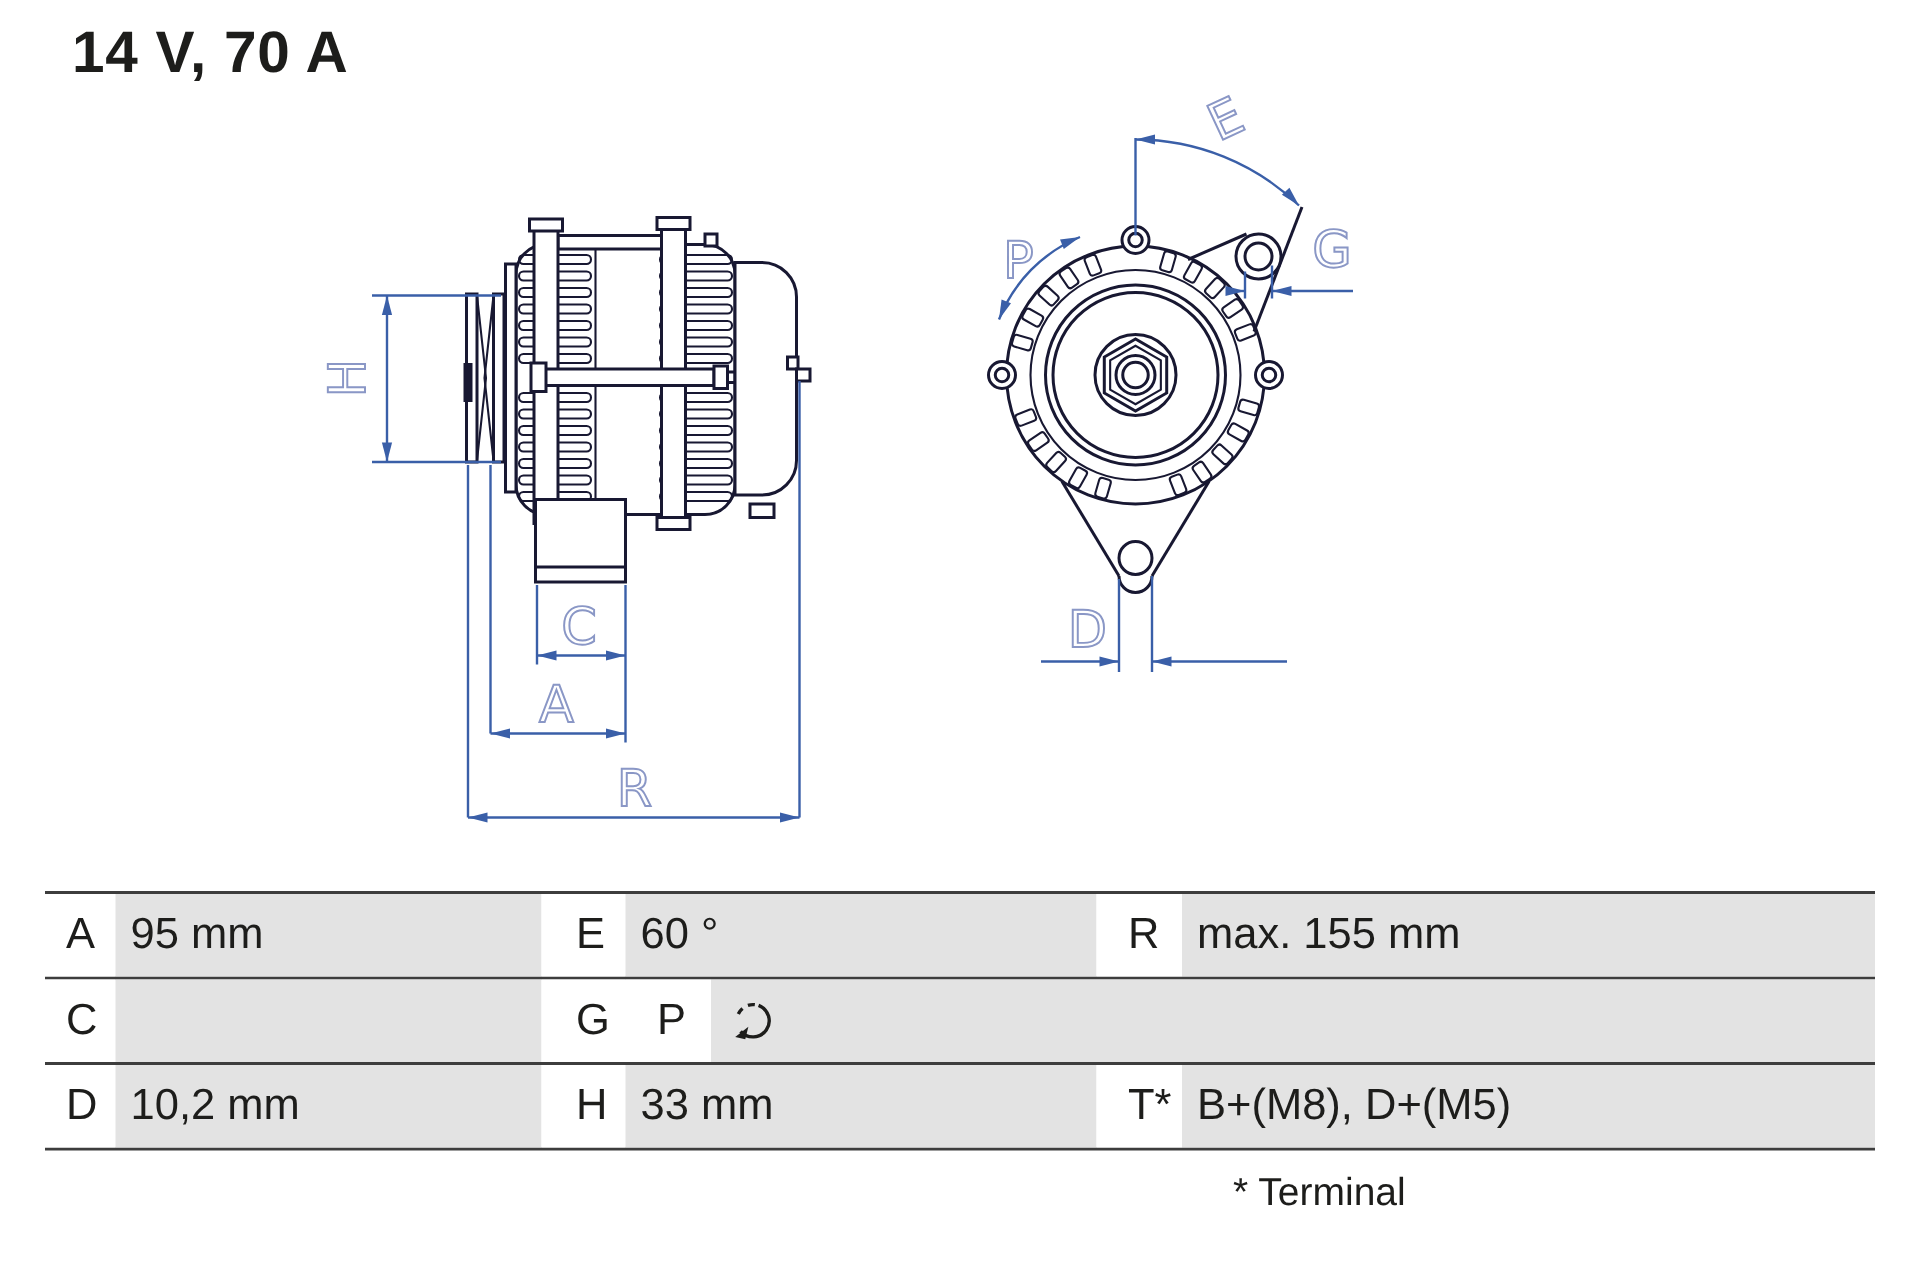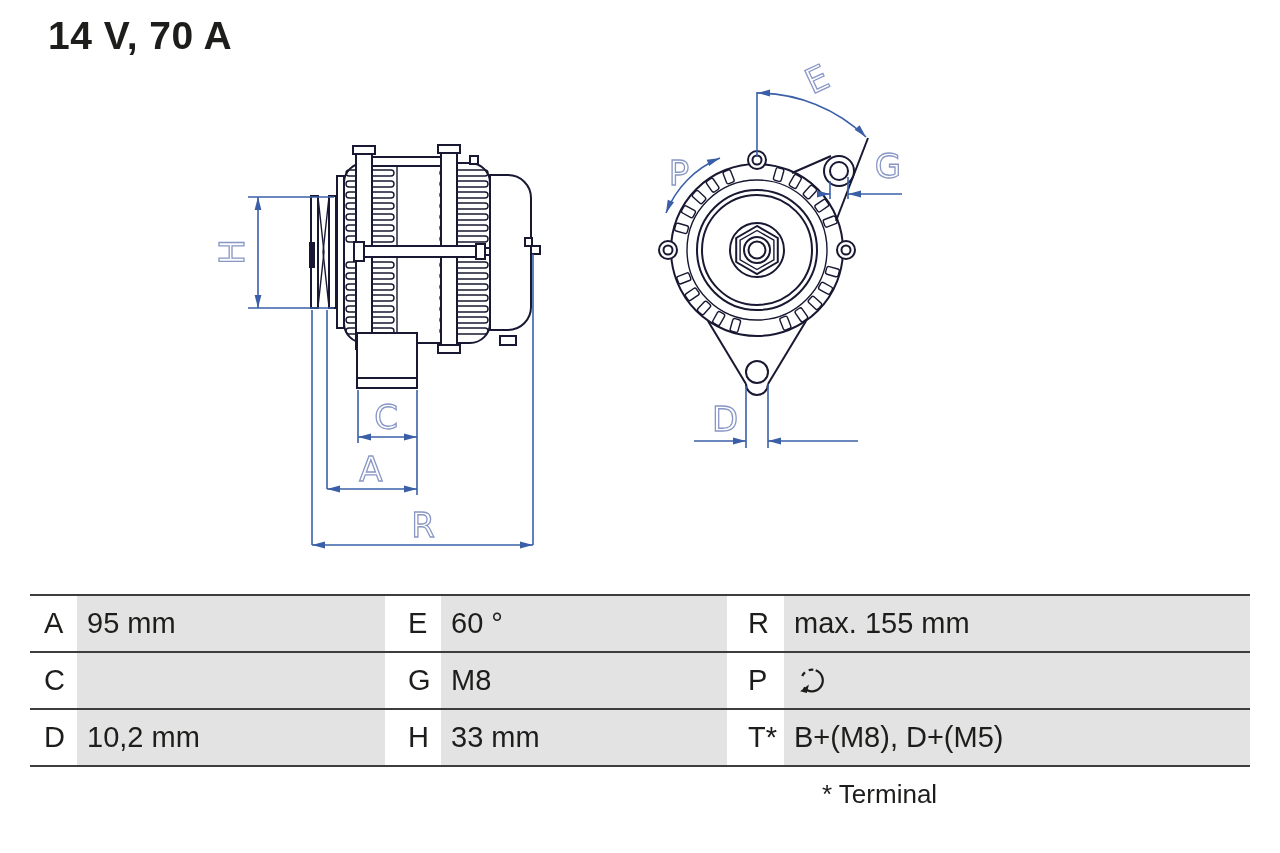--- a/index.html
+++ b/index.html
@@ -32,23 +32,23 @@
 
   
   .tech{position:absolute;left:30px;top:586px;width:1220px;}
   .tech h2{margin:0 0 0 8px;font-size:31px;font-weight:bold;line-height:36px;}
   .tbl{margin-top:8px;border-top:2px solid #3d3d3d;}
   .row{display:flex;height:55px;border-bottom:2px solid #3d3d3d;font-size:29px;}
   .cell{display:flex;align-items:center;box-sizing:border-box;height:100%;}
   .k{background:#ffffff;}
   .v{background:#e3e3e3;}
   .k1{width:47px;padding-left:14px;}
-  .v1{width:308px;padding-left:10px;}
+  .v1{width:284px;padding-left:10px;}
   .k2{width:56px;padding-left:23px;}
-  .v2{width:286px;padding-left:10px;}
+  .v2{width:314px;padding-left:10px;}
   .k3{width:57px;padding-left:21px;}
   .v3{flex:1;padding-left:10px;}
   .rot-icon{display:block;}
   .rot-icon path{stroke:#1d1d1b;stroke-width:2.2;fill:none;}
   .rot-icon polygon{fill:#1d1d1b;stroke:none;}
   .foot{margin-top:12px;padding-left:792px;font-size:26px;}
 </style>
 </head>
 <body>
 
@@ -244,21 +244,20 @@
       <div class="cell k k2">E</div>
       <div class="cell v v2">60 °</div>
       <div class="cell k k3">R</div>
       <div class="cell v v3">max. 155 mm</div>
     </div>
 
     <div class="row">
       <div class="cell k k1">C</div>
       <div class="cell v v1"></div>
       <div class="cell k k2">G</div>
-      <div class="cell v v2">M8</div>
       <div class="cell k k3">P</div>
       <div class="cell v v3">
         <svg class="rot-icon" width="36" height="33" viewBox="0 0 34 32">
           <path d="M20.6,6.1 A10.5,10.5 0 1 1 9,22.8"></path>
           <path d="M7.5,11.6 A10.5,10.5 0 0 1 18.8,5.7" stroke-dasharray="4.5 4"></path>
           <polygon points="5.5,26.5 14,19.8 12,28"></polygon>
         </svg>
       </div>
     </div>
 

